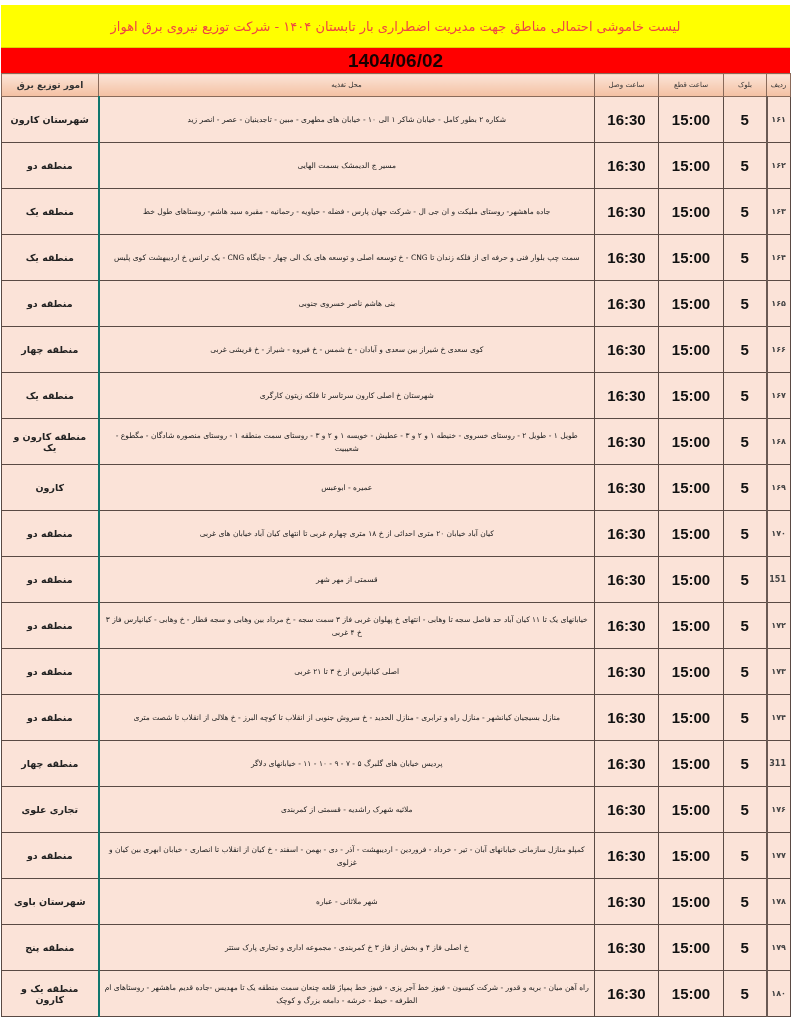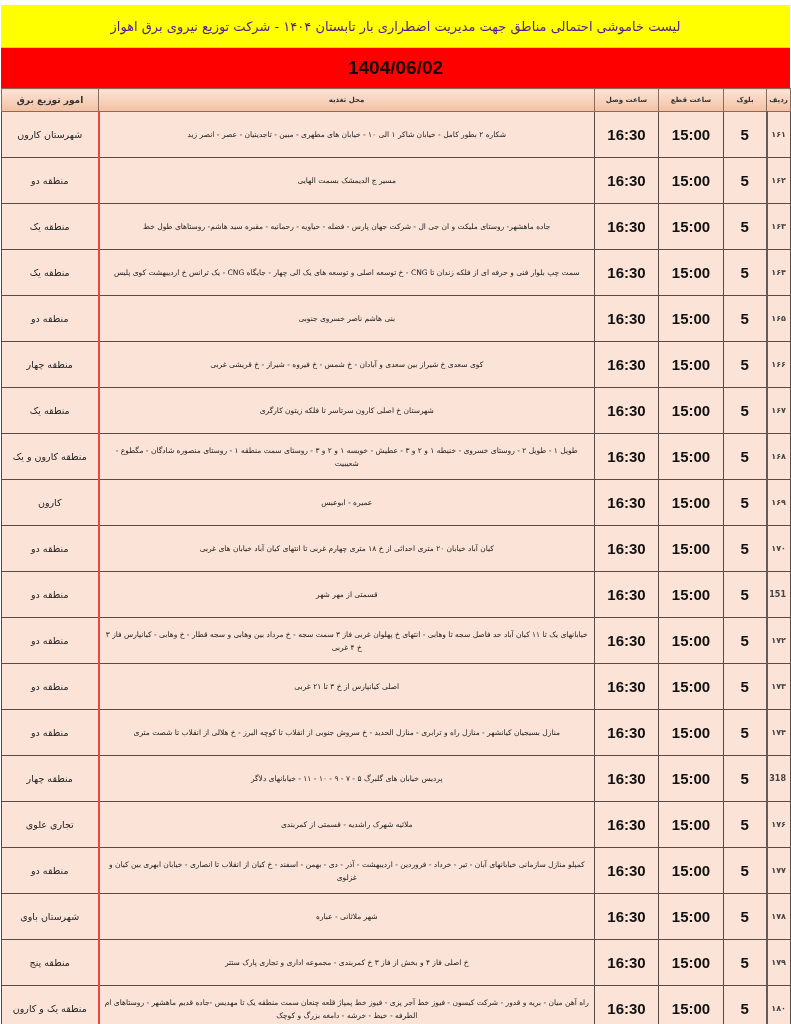--- a/index.html
+++ b/index.html
@@ -1,36 +1,36 @@
 <!DOCTYPE html>
 <html><head>
 <meta charset="utf-8">
 <style>
   html, body { margin: 0; padding: 0; background: #ffffff; }
   body { width: 791px; height: 1024px; overflow: hidden; position: relative;
          font-family: "DejaVu Sans", sans-serif; }
   .sheet { position: absolute; left: 1px; top: 5px; width: 789px; }
   .title-band { height: 42px; background: #ffff00; display: flex; align-items: center;
-                justify-content: center; direction: rtl; font-size: 13px; color: #4c1d95;
+                justify-content: center; direction: rtl; font-size: 13px; color: #ef4444;
                 border-bottom: 1px solid #d8d800; }
-  .date-band { height: 40px; background: #ff0000; display: flex; align-items: center;
+  .date-band { height: 25px; background: #ff0000; display: flex; align-items: center;
                justify-content: center; font-family: "Liberation Sans", sans-serif;
                font-weight: bold; font-size: 19px; color: #1a0000; }
   table { border-collapse: collapse; table-layout: fixed; width: 789px; direction: rtl; }
-  th { height: 22px; font-weight: bold; font-size: 7px; color: #333;
+  th { height: 22px; font-weight: normal; font-size: 7px; color: #333;
        background: linear-gradient(to bottom, #fbe4d7 0%, #f4c0a2 100%);
        border: 1px solid #8a6a5a; text-align: center; padding: 0; }
   th.district-h { font-weight: bold; font-size: 9px; margin-left: 39px; }
   td { height: 45px; background: #fbe3d8; border: 1px solid #5a4a44; text-align: center;
        padding: 0 4px; overflow: hidden; }
   td.row-no { font-size: 8px; font-weight: bold; color: #444; border-left: 2px solid #6a5a54; }
   td.block, td.time { font-family: "Liberation Sans", sans-serif; font-weight: bold;
                       font-size: 15px; color: #111; margin-left: 40px; }
-  td.desc { font-size: 7.5px; color: #222; line-height: 13px; border-left: 2px solid #ef4444; margin-left: 18px; }
-  td.district { font-size: 9.5px; font-weight: normal; color: #222; }
+  td.desc { font-size: 7.5px; color: #222; line-height: 13px; border-left: 2px solid #0f766e; margin-left: 18px; }
+  td.district { font-size: 9.5px; font-weight: bold; color: #222; }
   col.c-row { width: 24px; } col.c-block { width: 43px; } col.c-cut { width: 65px; }
   col.c-conn { width: 64px; } col.c-desc { width: 496px; } col.c-dist { width: 97px; }
 </style>
 </head>
 <body>
 
 <div class="sheet">
   <div class="title-band">لیست خاموشی احتمالی مناطق جهت مدیریت اضطراری بار تابستان ۱۴۰۴ - شرکت توزیع نیروی برق اهواز</div>
   <div class="date-band">1404/06/02</div>
 
@@ -160,21 +160,21 @@
   </tr>
         <tr>
     <td class="row-no">۱۷۴</td>
     <td class="block">5</td>
     <td class="time">15:00</td>
     <td class="time">16:30</td>
     <td class="desc">منازل بسیجیان کیانشهر - منازل راه و ترابری - منازل الحدید - خ سروش جنوبی از انقلاب تا کوچه البرز - خ هلالی از انقلاب تا شصت متری</td>
     <td class="district">منطقه دو</td>
   </tr>
         <tr>
-    <td class="row-no">318</td>
+    <td class="row-no">311</td>
     <td class="block">5</td>
     <td class="time">15:00</td>
     <td class="time">16:30</td>
     <td class="desc">پردیس خیابان های گلبرگ ۵ - ۷ - ۹ - ۱۰ - ۱۱ - خیابانهای دلاگر</td>
     <td class="district">منطقه چهار</td>
   </tr>
         <tr>
     <td class="row-no">۱۷۶</td>
     <td class="block">5</td>
     <td class="time">15:00</td>

